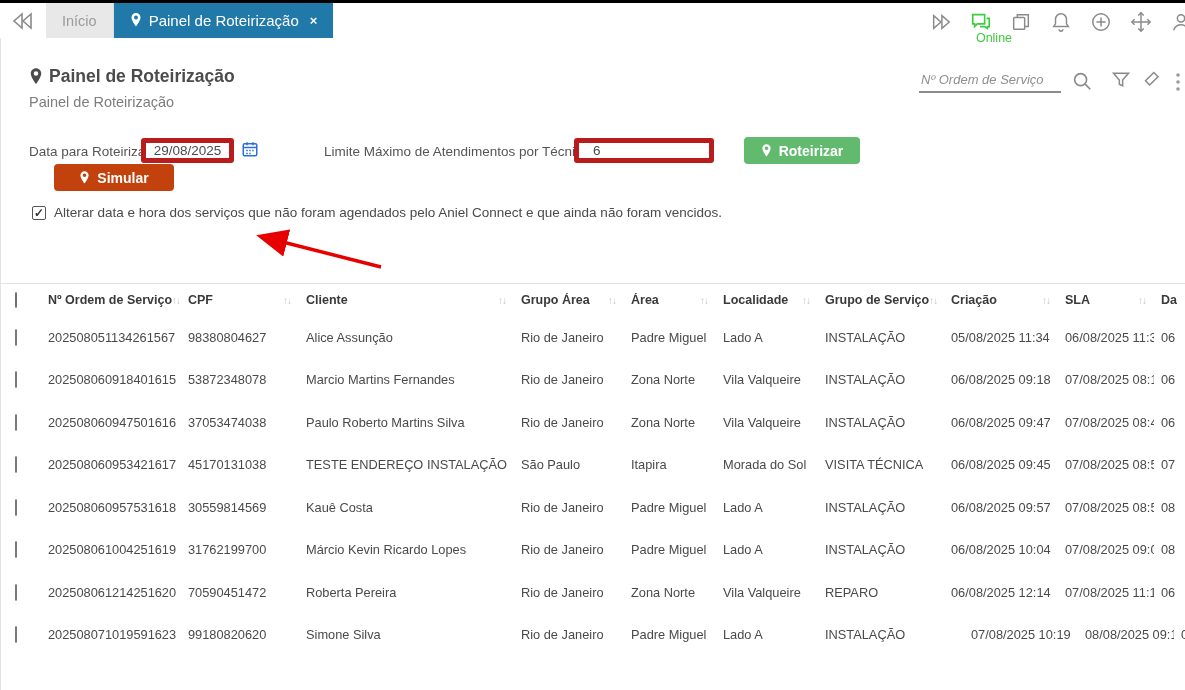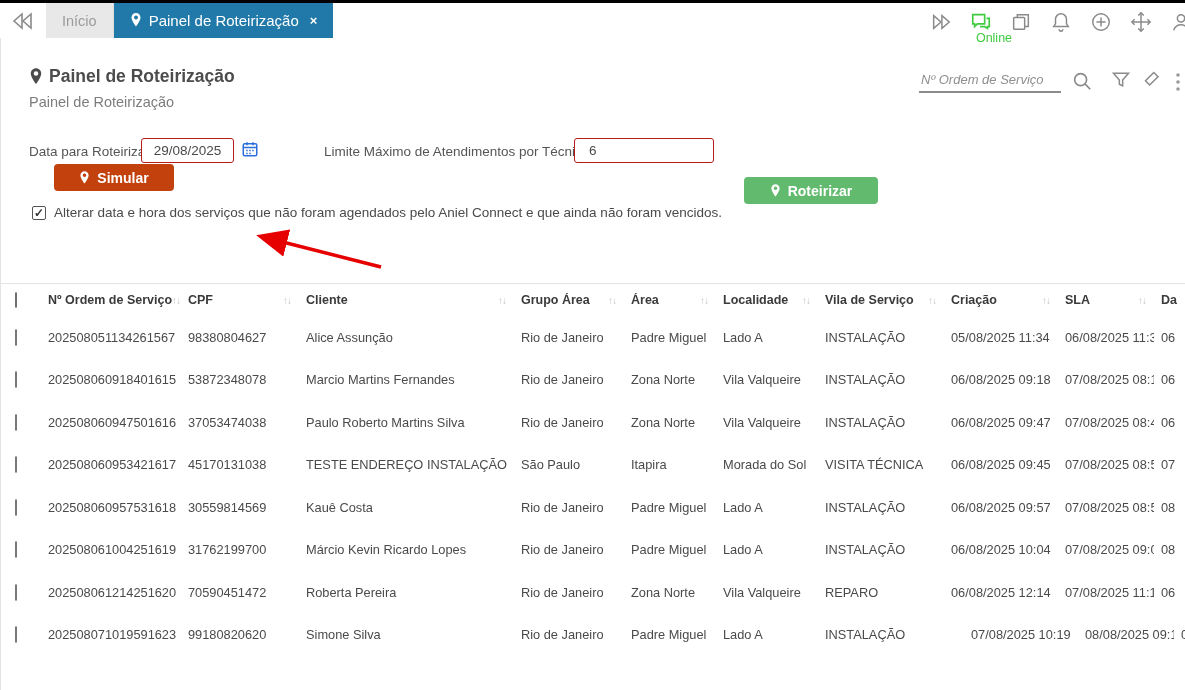--- a/index.html
+++ b/index.html
@@ -23,21 +23,21 @@
   .page-title { font-size:17.5px; font-weight:bold; color:#4c4c4c; display:flex; align-items:center; gap:6px; }
   .page-subtitle { font-size:14.5px; color:#7d7d7d; margin-top:7px; }
   .search-group { position:absolute; left:918px; top:30px; width:260px; }
   .search-input { width:142px; border:none; border-bottom:2px solid #8c8c8c; font-size:13px;
     font-style:italic; color:#4a4a4a; padding:4px 2px; outline:none; background:transparent;
     font-family:"Liberation Sans", sans-serif; }
   .search-input::placeholder { color:#8f8f8f; font-style:italic; }
   .hicon { position:absolute; top:2px; cursor:pointer; }
   
   .form-label { position:absolute; font-size:13.5px; color:#555; }
-  .txt-input { position:absolute; height:25px; border:1px solid #b91c1c; border-radius:3px;
+  .txt-input { position:absolute; height:25px; border:5px solid #b91c1c; border-radius:3px;
     font-size:13.5px; color:#4a4a4a; outline:none; font-family:"Liberation Sans", sans-serif; }
   .btn { position:absolute; height:27px; border:none; border-radius:4px; color:#fff;
     font-size:14px; font-weight:600; display:flex; align-items:center; justify-content:center;
     gap:7px; cursor:pointer; font-family:"Liberation Sans", sans-serif; }
   .btn.green { background:#61ba6d; }
   .btn.teal { background:#c2410c;margin-left:21px; }
   .chk-row { position:absolute; left:31px; top:202px; display:flex; align-items:flex-start; gap:8px; }
   .chk-box { width:14px; height:14px; border:1.5px solid #555; border-radius:2px; background:#fff;
     display:flex; align-items:center; justify-content:center; font-size:12px; font-weight:bold;
     color:#333; line-height:1; cursor:pointer; margin-top:1px; }
@@ -176,21 +176,21 @@
   <span style="position:absolute; left:240px; top:102px; cursor:pointer;">
     <svg width="18" height="18" viewBox="0 0 24 24" fill="none" stroke="#2a6fdb" stroke-width="2">
       <rect x="3" y="5" width="18" height="16" rx="2"></rect>
         <path d="M3 10h18"></path>
         <path d="M8 3v4M16 3v4"></path>
       <path d="M7 14h2M11 14h2M15 14h2M7 18h2M11 18h2" stroke-width="1.8"></path>
     </svg>
   </span>
   <div class="form-label" style="left:323px; top:106px;">Limite Máximo de Atendimentos por Técnico:</div>
   <input class="txt-input" style="left: 573px; top: 100px; width: 140px; padding-left: 14px;" value="6">
-  <button class="btn green" style="left:743px; top:99px; width:134px;margin-top:40px;">
+  <button class="btn green" style="left:743px; top:99px; width:116px;">
     <span>
       <svg width="11" height="14" viewBox="0 0 16 20" fill="#fff">
           <path d="M8 0C4.7 0 2 2.7 2 6c0 4.6 6 12 6 12s6-7.4 6-12c0-3.3-2.7-6-6-6zm0 8.6A2.6 2.6 0 1 1 8 3.4a2.6 2.6 0 0 1 0 5.2z"></path>
         </svg>
     </span>
     <span>Roteirizar</span>
   </button>
 
   <button class="btn teal" style="left:32px; top:126px; width:120px;">
     <span>
@@ -236,21 +236,21 @@
         </div>
         <div class="cell" style="width: 92px;">
           <span>Área</span>
           <span class="sort">↑↓</span>
         </div>
         <div class="cell" style="width: 102px;">
           <span>Localidade</span>
           <span class="sort">↑↓</span>
         </div>
         <div class="cell" style="width: 126px;">
-          <span>Vila de Serviço</span>
+          <span>Grupo de Serviço</span>
           <span class="sort">↑↓</span>
         </div>
         <div class="cell" style="width: 114px;">
           <span>Criação</span>
           <span class="sort">↑↓</span>
         </div>
         <div class="cell" style="width: 96px;">
           <span>SLA</span>
           <span class="sort">↑↓</span>
         </div>

